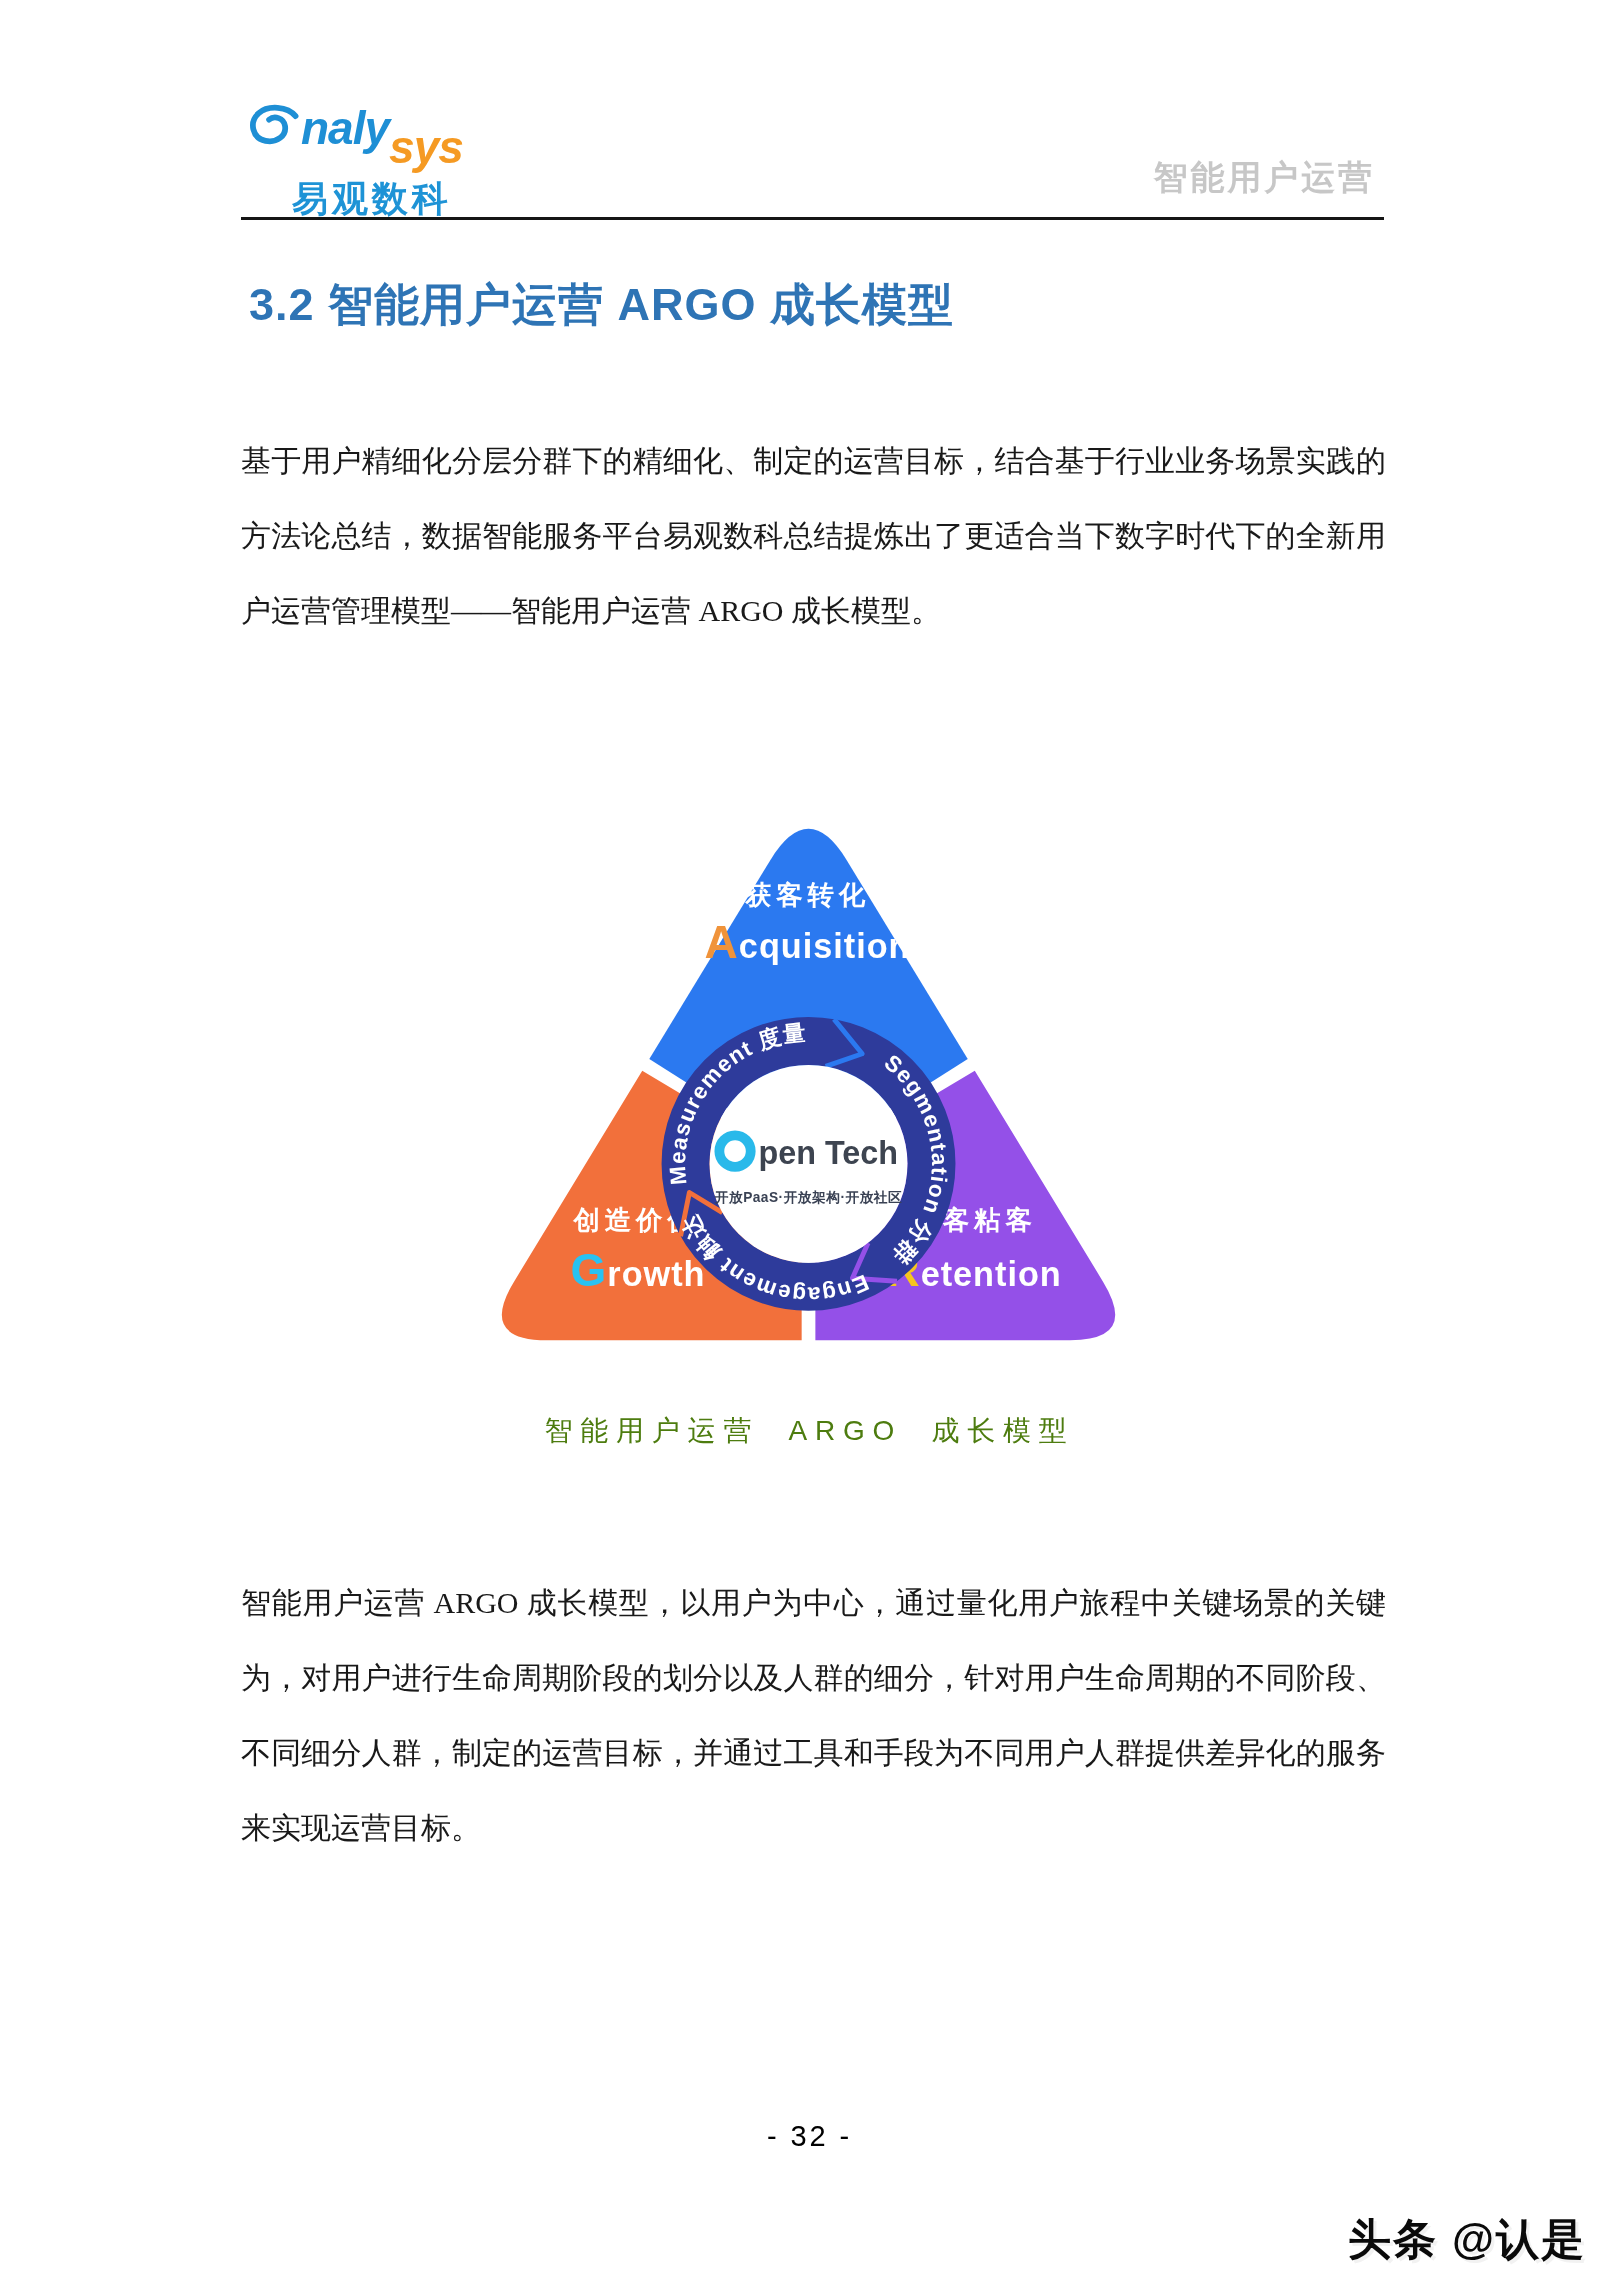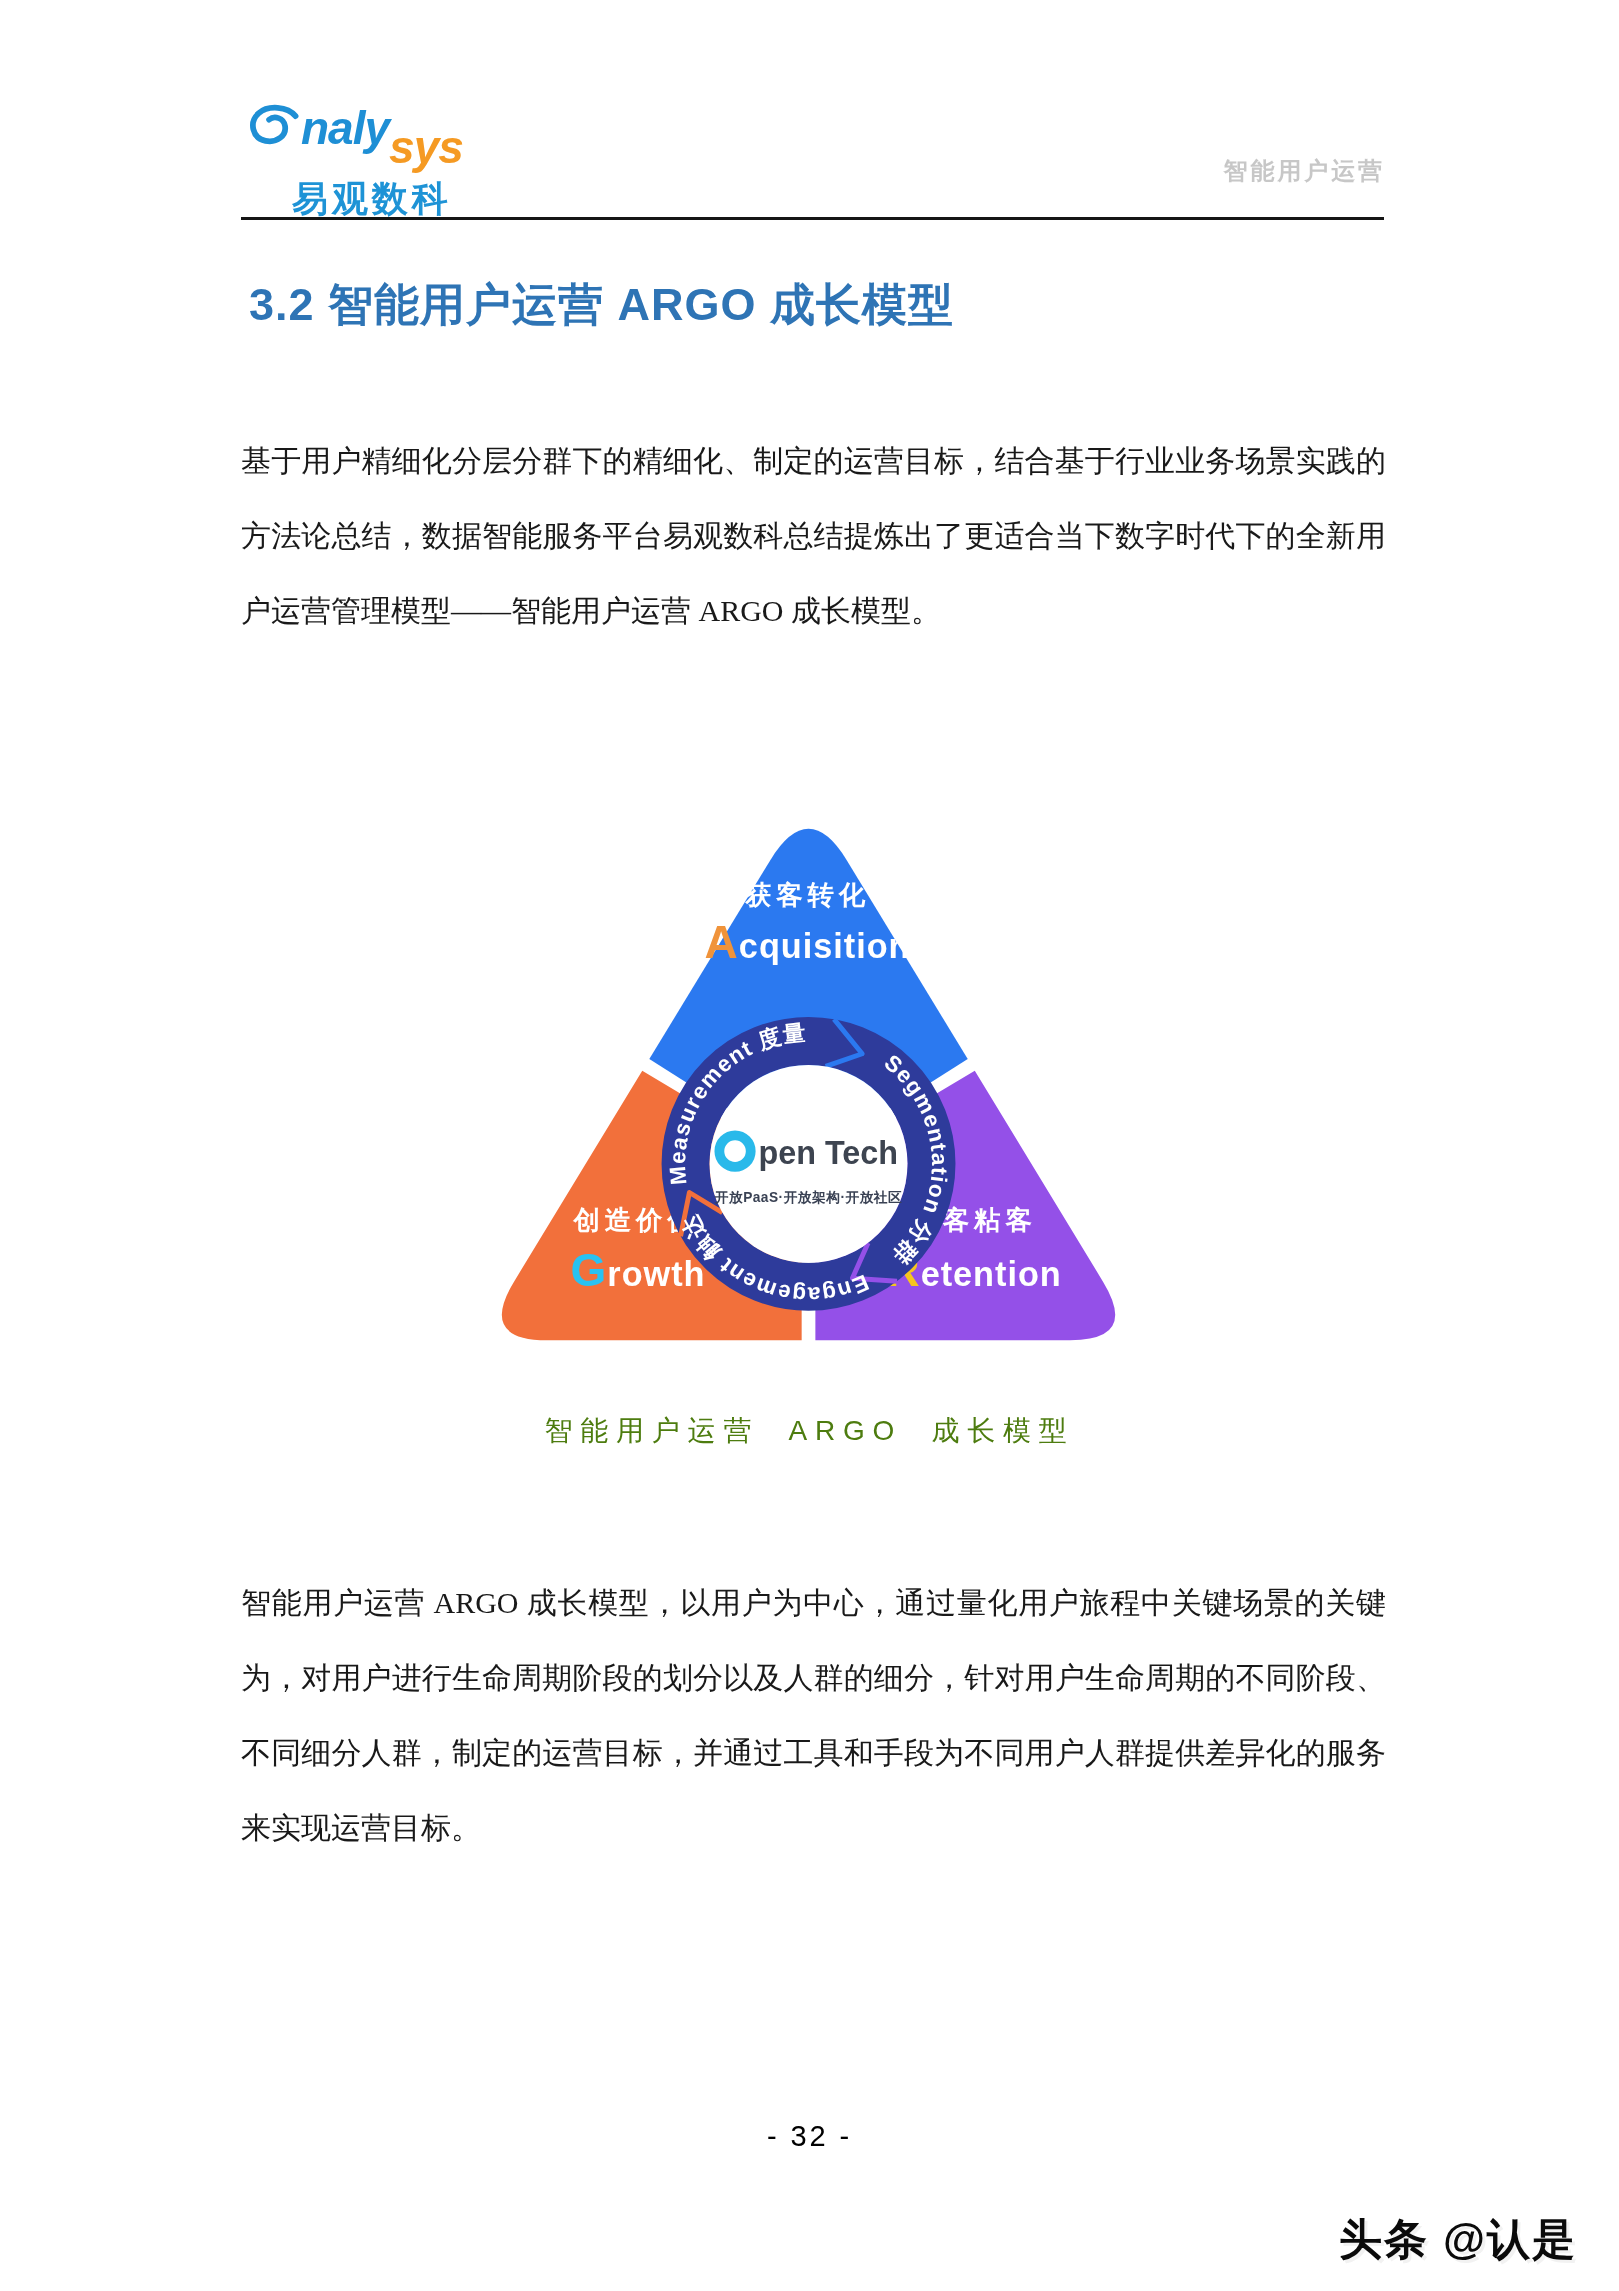--- a/index.html
+++ b/index.html
@@ -8,21 +8,21 @@
 
   
   .logo{position:absolute;left:247px;top:84px;}
   .logo-word{font-family:"Liberation Sans",sans-serif;font-style:italic;font-weight:700;
              font-size:46px;letter-spacing:-1px;line-height:51px;display:flex;align-items:center;}
   .logo-word .swirl{margin-right:1px;}
   .logo-blue{color:#1E8FD5;}
   .logo-orange{color:#F59A23;margin-top:38px;}
   .logo-cn{margin-top:2px;padding-left:45px;font-size:36px;font-weight:700;color:#1E93D6;
            letter-spacing:3.9px;font-family:"Liberation Sans",sans-serif;}
-  .doc-title{position:absolute;right:234px;top:155px;font-size:24px;font-weight:700;
+  .doc-title{position:absolute;right:244px;top:155px;font-size:34px;font-weight:700;
              color:#C7C7C7;letter-spacing:2.9px;}
   .header-rule{position:absolute;left:241px;top:217px;width:1143px;height:2.9px;background:#151515;}
 
   
   .title{position:absolute;left:241px;top:267px;margin:8px;font-size:45px;font-weight:700;
          color:#2E74B5;letter-spacing:1px;font-family:"Liberation Sans",sans-serif;white-space:nowrap;}
 
   
   .para{position:absolute;left:241px;width:1145px;font-family:"Liberation Serif",serif;
         font-size:30px;color:#191919;}
@@ -46,21 +46,21 @@
   .tri-init{font-size:47px;font-weight:700;}
   .ring-text{font-size:23px;font-weight:700;fill:#ffffff;letter-spacing:1.2px;
           font-family:"Liberation Sans",sans-serif;}
   .opentech{font-size:33px;font-weight:700;fill:#3D4450;font-family:"Liberation Sans",sans-serif;}
   .opensub{font-size:14px;font-weight:700;fill:#3A4254;text-anchor:middle;letter-spacing:.5px;
           font-family:"Liberation Sans",sans-serif;}
 
   
   .footer{position:absolute;left:0;top:2120px;width:100%;text-align:center;font-size:29px;
           color:#000000;letter-spacing:2.9px;font-family:"Liberation Sans",sans-serif;}
-  .watermark{position:absolute;right:42px;top:2211px;font-size:43px;font-weight:700;color:#0A0A0A;
+  .watermark{position:absolute;right:33px;top:2211px;font-size:43px;font-weight:700;color:#0A0A0A;
              letter-spacing:2px;text-shadow:2.9px 2.9px 0 #f2f2f2,-2px -2px 0 #ffffff;
              font-family:"Liberation Sans",sans-serif;}
 </style>
 </head>
 <body>
 
 <div class="page">
 
   <div class="logo">
     <div class="logo-word">

